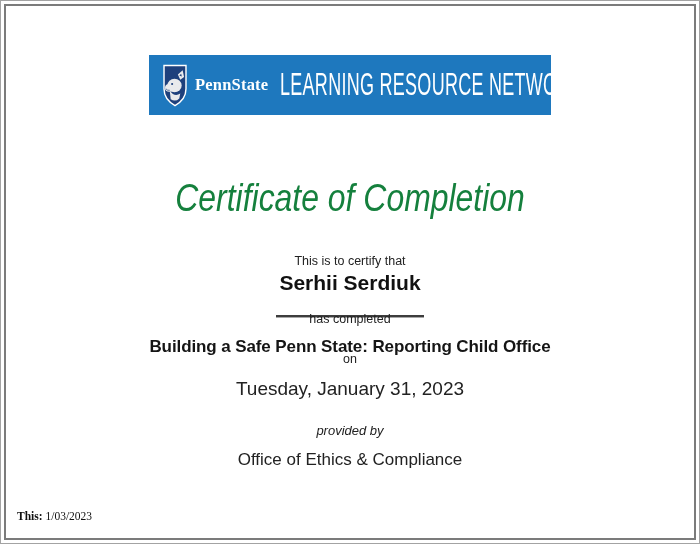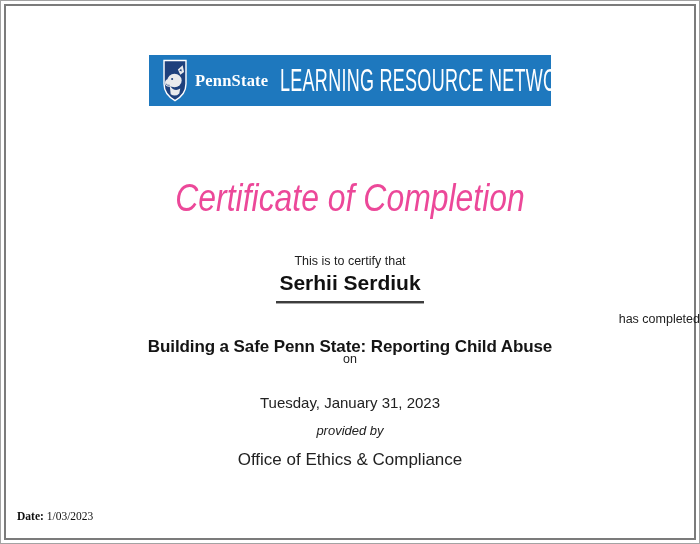--- a/index.html
+++ b/index.html
@@ -21,21 +21,21 @@
     position: absolute; inset: 4px;
     border: 2px solid #7b7b7b;
     pointer-events: none;
   }
 
   
   .banner {
     position: absolute;
     top: 55px; left: 50%;
     transform: translateX(-50%);
-    width: 402px; height: 51px;
+    width: 402px; height: 60px;
     background: #1E78BE;
     display: flex;
     align-items: center;
   }
   .shield {
     width: 26px; height: 43px;
     margin-left: 13px;
     flex: 0 0 auto;
   }
   .wordmark {
@@ -61,49 +61,49 @@
 
   .center-line {
     position: absolute;
     left: 0; width: 100%;
     text-align: center;
   }
   .cert-title {
     top: 176px;
     font-size: 38px;
     font-style: italic;
-    color: #ec4899;
+    color: #15803d;
     line-height: 44px;
   }
   .cert-title .squeeze {
     display: inline-block;
     transform: scaleX(0.84);
     transform-origin: center;
     white-space: nowrap;
   }
   .small-line { font-size: 12.5px; color: #222222; }
   .certify-line   { top: 254px; }
   .name-line      { top: 271px; font-size: 21px; font-weight: bold; color: #111111; }
   .name-line .underlined {
     display: inline-block;
-    padding: 0 3px 6px;
+    padding: 0 3px 20px;
     border-bottom: 2px solid #3d3d3d;
     box-shadow: 0 1px 0 #a8a8a8;
     text-align: right;
   }
-  .completed-line { top: 312px; text-align: right; }
+  .completed-line { top: 312px; }
   .course-line {
     top: 337px;
     font-size: 17px;
     font-weight: bold;
     color: #151515;
     letter-spacing: -0.1px;
   }
   .on-line        { top: 352px; }
-  .date-line      { top: 394px; font-size: 15px; color: #222222; }
+  .date-line      { top: 378px; font-size: 19px; color: #222222; }
   .provided-line  { top: 423px; font-size: 13px; color: #222222; font-style: italic; }
   .provider-line  { top: 450px; font-size: 17px; color: #222222; }
 
   .footer-date {
     position: absolute;
     left: 17px; top: 510px;
     font-family: "Liberation Serif", "DejaVu Serif", serif;
     font-size: 11.5px;
     color: #0f0f0f;
   }
@@ -138,28 +138,28 @@
   </div>
 
   <div class="center-line small-line certify-line">This is to certify that</div>
 
   <div class="center-line name-line">
     <span class="underlined">Serhii Serdiuk</span>
   </div>
 
   <div class="center-line small-line completed-line">has completed</div>
 
-  <div class="center-line course-line">Building a Safe Penn State: Reporting Child Abuse</div>
+  <div class="center-line course-line">Building a Safe Penn State: Reporting Child Office</div>
 
   <div class="center-line small-line on-line">on</div>
 
   <div class="center-line date-line">Tuesday, January 31, 2023</div>
 
   <div class="center-line provided-line">provided by</div>
 
   <div class="center-line provider-line">Office of Ethics &amp; Compliance</div>
 
   <div class="footer-date">
-    <span class="lbl">Date:</span>
+    <span class="lbl">This:</span>
     <span>1/03/2023</span>
   </div>
 
 </div>
 
 </body></html>

